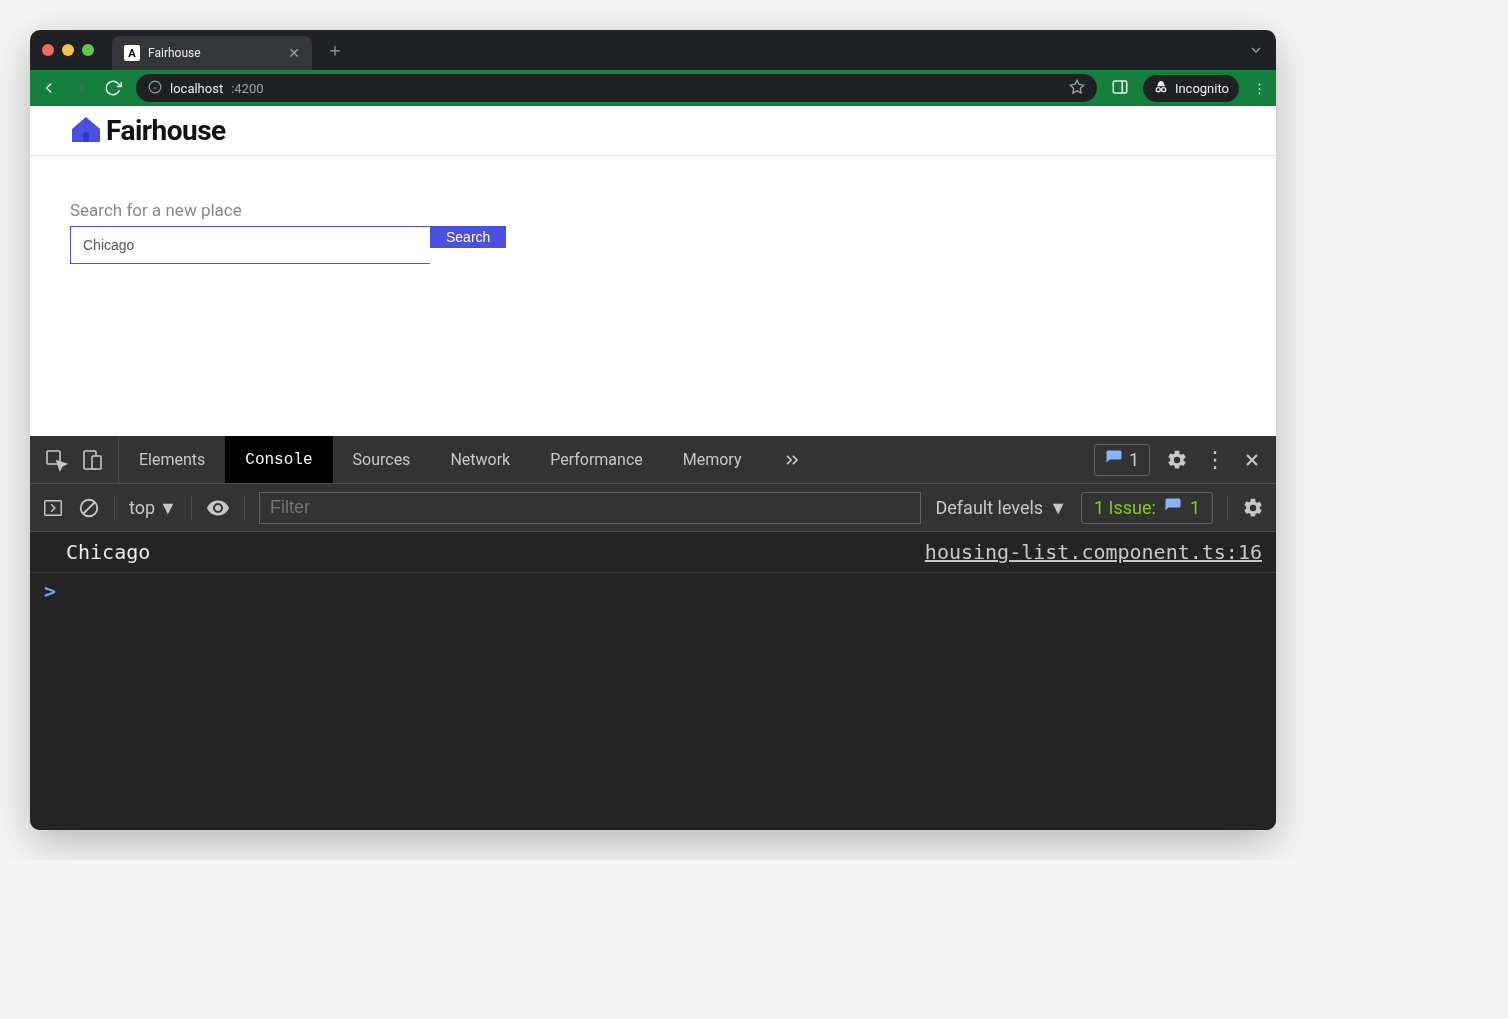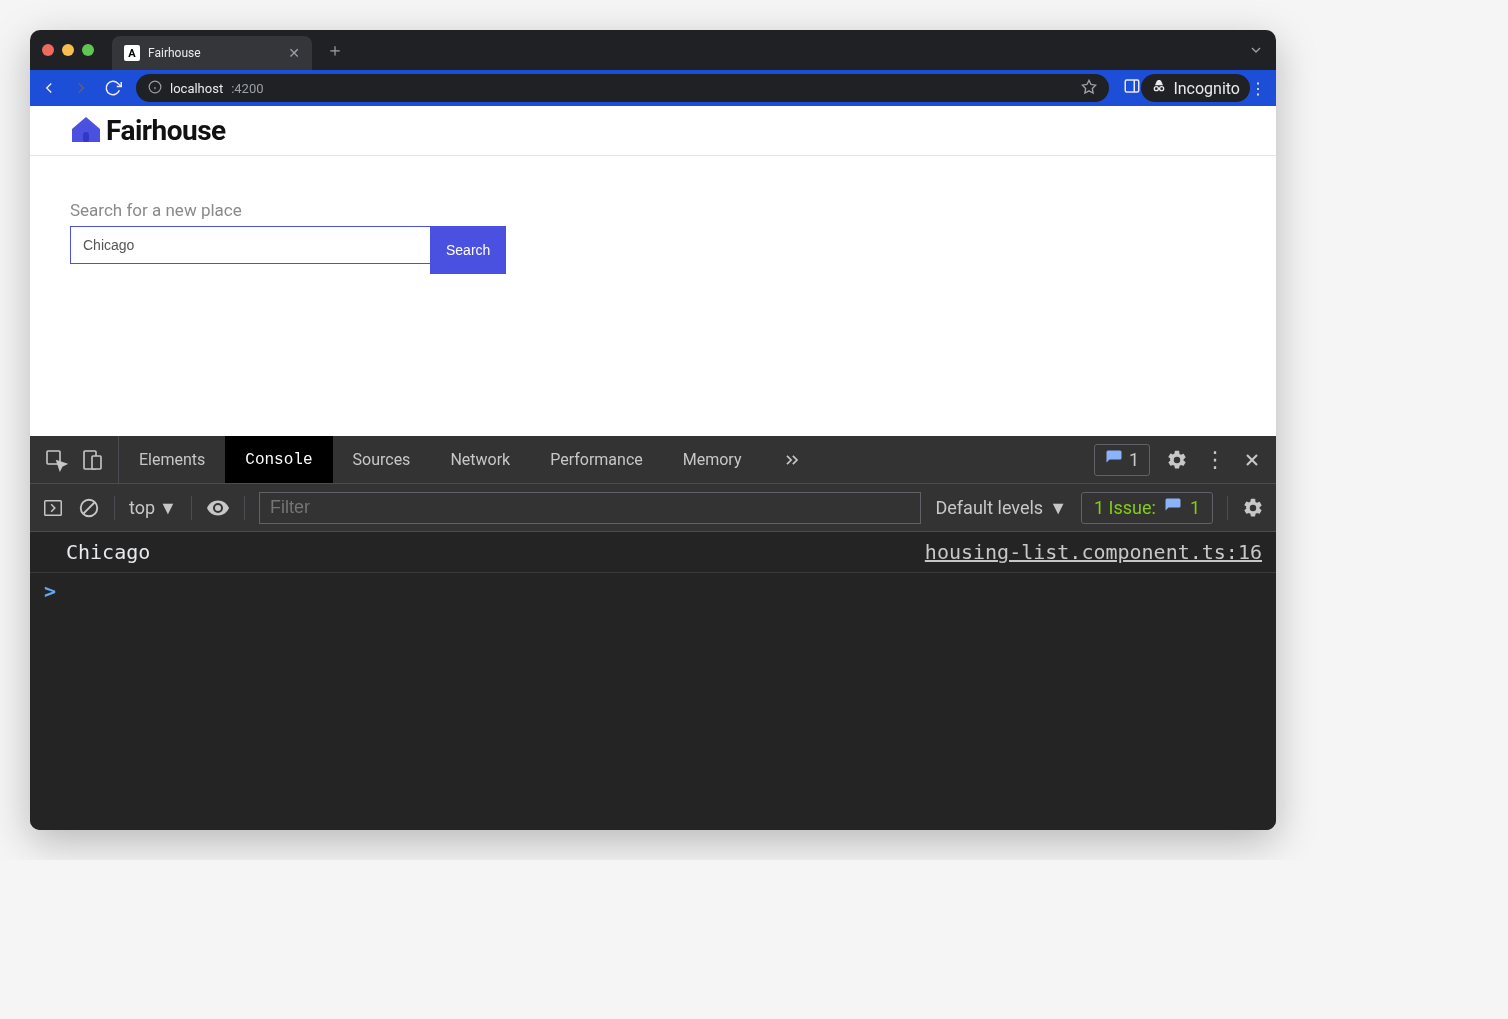--- a/index.html
+++ b/index.html
@@ -67,21 +67,21 @@
       margin-left: 14px;
       cursor: pointer;
     }
     .titlebar-right {
       margin-left: auto;
       color: #9aa0a6;
     }
     .titlebar-right svg { display:block; }
 
     .toolbar {
-      background: #1d4ed8;
+      background: #15803d;
       height: 36px;
       display: flex;
       align-items: center;
       padding: 0 10px;
       gap: 14px;
     }
     .nav-icon { color: #9aa0a6; display:flex; align-items:center; }
     .omnibox {
       flex: 1;
       background: #202124;
@@ -93,22 +93,23 @@
       gap: 8px;
       color: #e8eaed;
       font-size: 13px;
     }
     .omnibox .info-icon { color: #9aa0a6; }
     .omni-path { color: #9aa0a6; }
     .omni-spacer { flex:1; }
     .toolbar-right {
       display: flex;
       align-items: center;
+      gap: 14px;
       color: #e8eaed;
-      font-size: 16px;
+      font-size: 13px;
     }
     .incognito-badge {
       display:flex; align-items:center; gap:6px;
       background:#202124; padding:4px 10px; border-radius:14px;
     }
     .kebab { color:#e8eaed; }
 
     
     .viewport {
       background: #fff;
@@ -145,21 +146,21 @@
       border-right: none;
       padding: 0 12px;
       font-size: 14px;
       color: #555;
       outline: none;
     }
     .search-button {
       background: #4a50e0;
       color: #fff;
       border: none;
-      height: 48px;
+      height: 22px;
       padding: 0 16px;
       font-size: 14px;
       cursor: pointer;
     }
 
     
     .devtools {
       flex: 1;
       background: #242424;
       color: #e8eaed;

